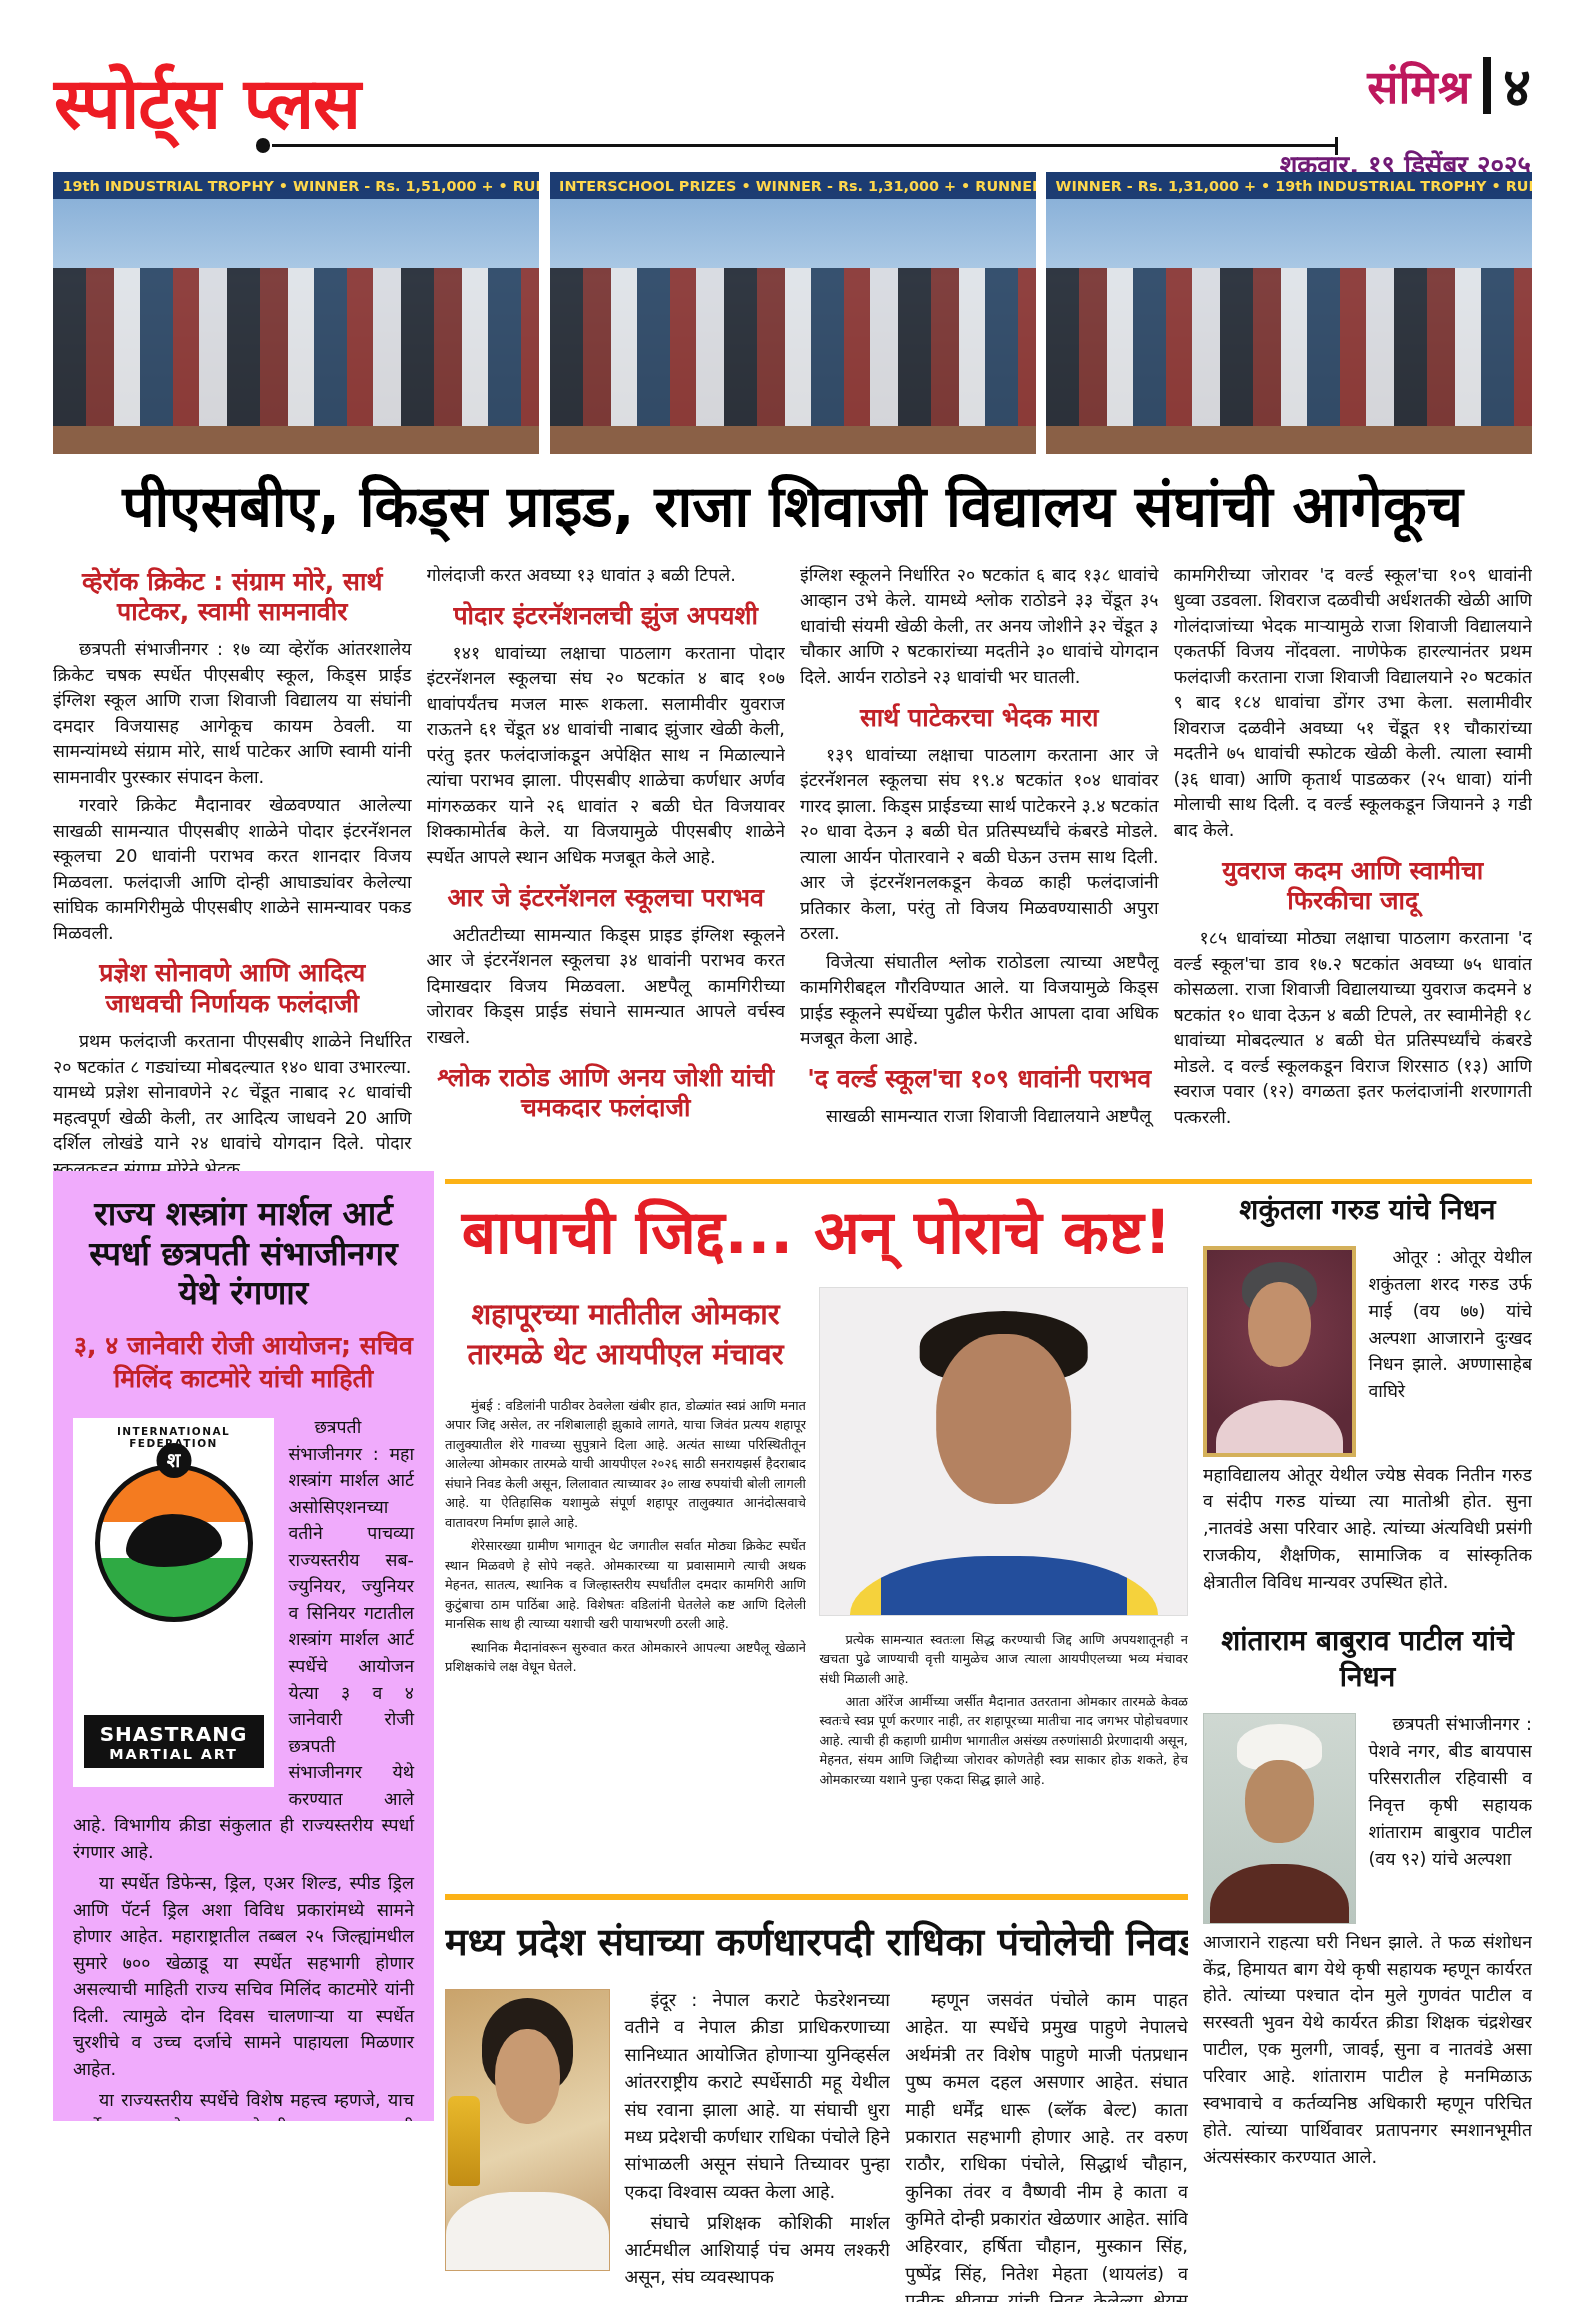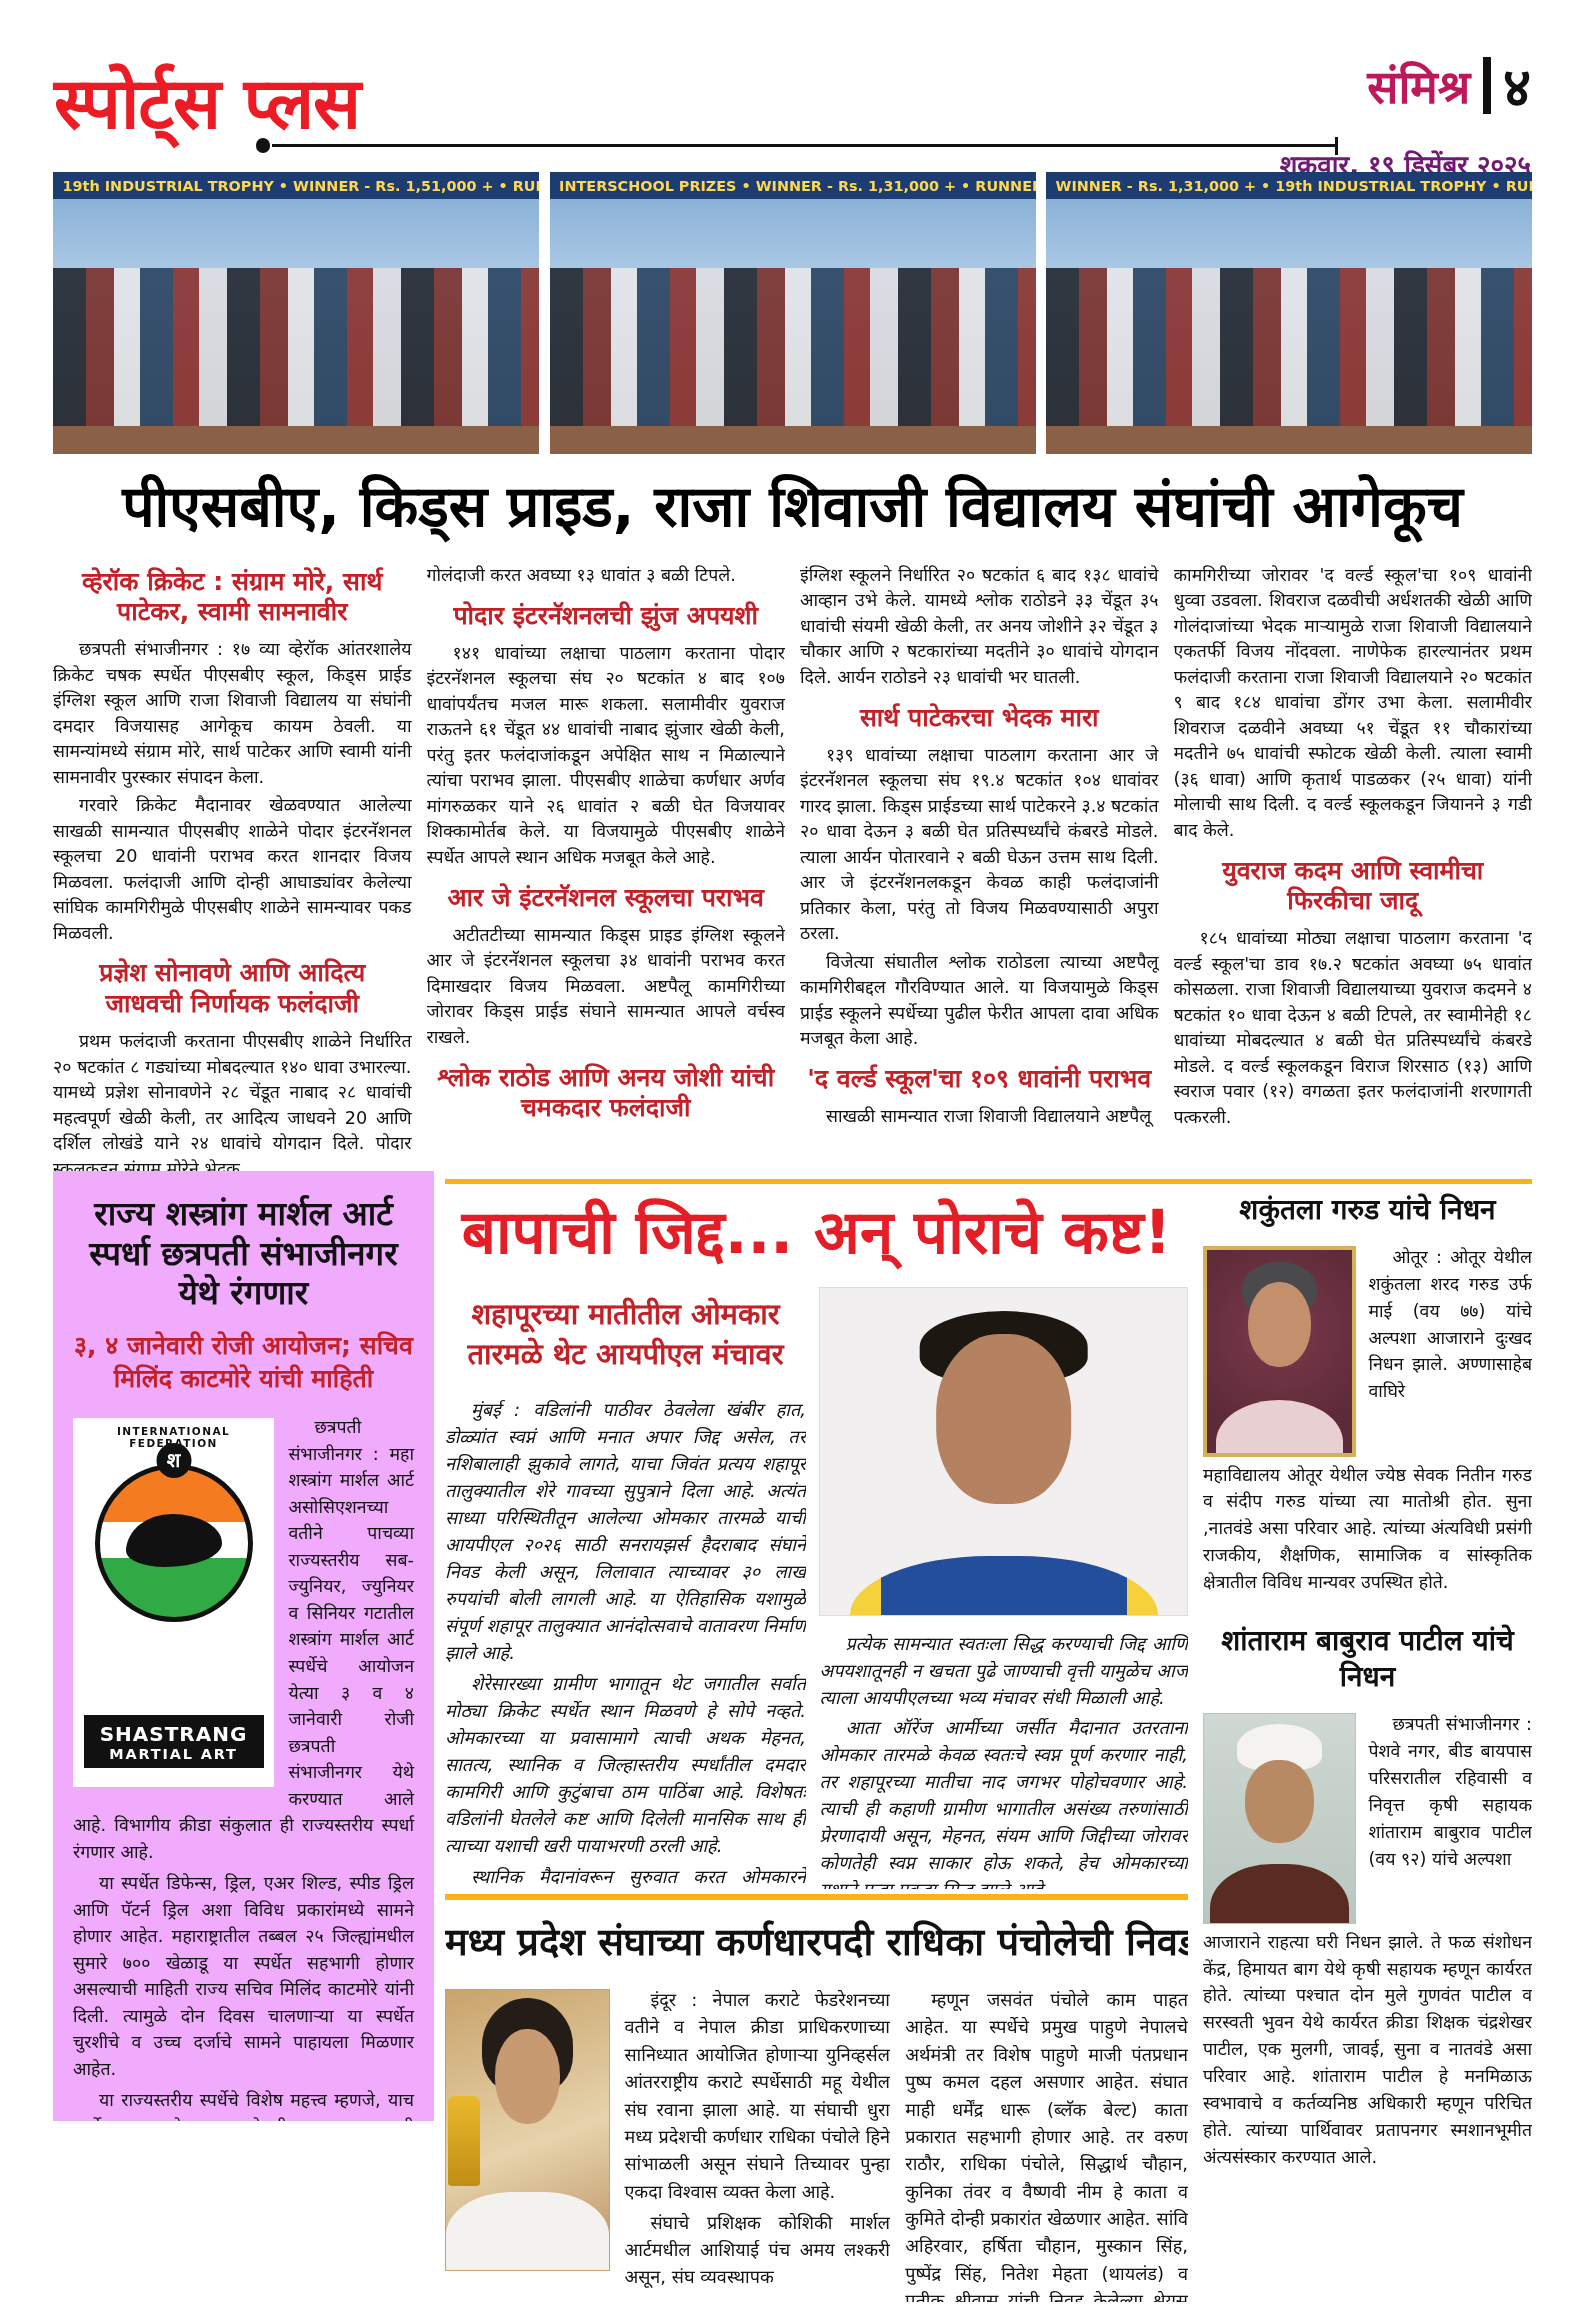--- a/index.html
+++ b/index.html
@@ -57,21 +57,21 @@
   .logo .band{position:absolute;bottom:19px;left:10.5px;right:10.5px;background:#111;color:#fff;text-align:center;padding:7.7px 0 5.7px;}
   .logo .band .l1{font-size:20px;font-weight:800;letter-spacing:1px;}
   .logo .band .l2{font-size:14.4px;font-weight:800;letter-spacing:1.9px;}
 
   
   .center{position:absolute;left:445px;top:1186px;width:743px;height:1116px;overflow:hidden;}
   .bigh{font-size:60px;font-weight:800;color:#e41e26;text-align:center;white-space:nowrap;overflow:hidden;margin:2.9px 0 16.3px;}
   .art{display:flex;gap:13.4px;height:602px;overflow:hidden;}
   .artL{width:361px;overflow:hidden;}
   .artL h3{color:#c32127;font-size:29px;line-height:1.38;font-weight:800;text-align:center;margin:6.7px 14.4px 22px;}
-  .artL p,.artR p{font-size:18px;line-height:1.5;text-align:justify;margin:0 0 3.8px;text-indent:26px;font-style:italic;}
+  .artL p,.artR p{font-size:13px;line-height:1.5;text-align:justify;margin:0 0 3.8px;text-indent:26px;}
   .artR{flex:1;overflow:hidden;}
   .photo-omkar{width:100%;height:329px;background:#f1eff0;position:relative;overflow:hidden;margin:0 0 13.4px;border:1px solid #ddd;box-sizing:border-box;}
   .photo-omkar .hair{position:absolute;top:7%;left:50%;transform:translateX(-50%);width:46%;height:22%;background:#1d1712;border-radius:50% 50% 36% 36%;}
   .photo-omkar .head{position:absolute;top:14%;left:50%;transform:translateX(-50%);width:37%;height:52%;background:#b48261;border-radius:46% 46% 44% 44%;}
   .photo-omkar .shoulders{position:absolute;bottom:-2%;left:8%;right:8%;height:20%;
         background:linear-gradient(90deg,#f5d23c 0 10%,#234e9c 10% 90%,#f5d23c 90% 100%);border-radius:45% 45% 0 0/90% 90% 0 0;}
   .orange{height:5.7px;background:#fcb216;margin:4.8px 0 14.4px;}
   .kh{font-size:38px;font-weight:800;color:#111;text-align:center;white-space:nowrap;overflow:hidden;margin:2.9px 0 20px;}
   .kbody{display:flex;gap:15.3px;height:355px;overflow:hidden;}
   .kwrap{width:445px;overflow:hidden;}

